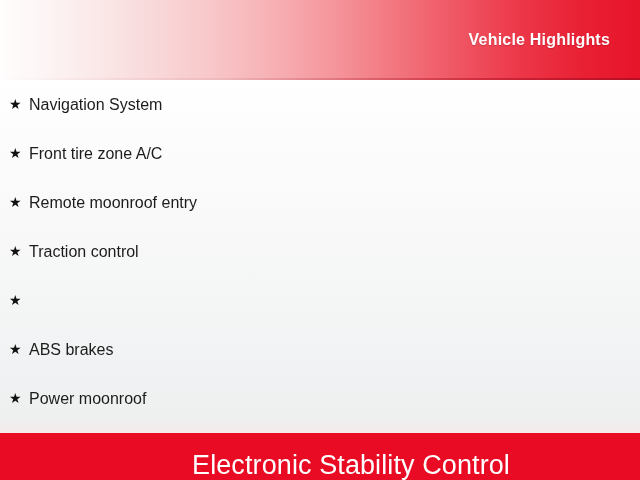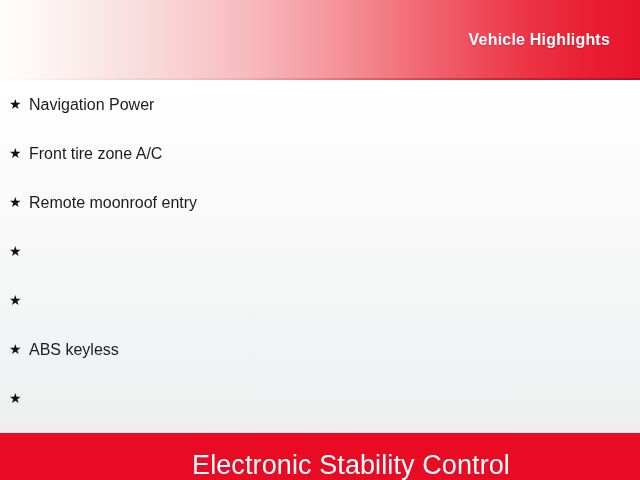--- a/index.html
+++ b/index.html
@@ -156,42 +156,44 @@
 <div id="slide">
 
   <div class="header-band"></div>
   <div class="header-underline"></div>
   <div class="header-title">Vehicle Highlights</div>
 
   <div class="content-area">
     <ul class="feature-list" id="feature-list">
         <li class="feature-item">
           <span class="bullet-star">★</span>
-          <span class="feature-label">Navigation Power</span>
+          <span class="feature-label">Navigation System</span>
         </li>
         <li class="feature-item">
           <span class="bullet-star">★</span>
           <span class="feature-label">Front tire zone A/C</span>
         </li>
         <li class="feature-item">
           <span class="bullet-star">★</span>
           <span class="feature-label">Remote moonroof entry</span>
         </li>
         <li class="feature-item">
           <span class="bullet-star">★</span>
-        </li>
-        <li class="feature-item">
-          <span class="bullet-star">★</span>
-        </li>
-        <li class="feature-item">
-          <span class="bullet-star">★</span>
-          <span class="feature-label">ABS keyless</span>
-        </li>
-        <li class="feature-item">
-          <span class="bullet-star">★</span>
+          <span class="feature-label">Traction control</span>
+        </li>
+        <li class="feature-item">
+          <span class="bullet-star">★</span>
+        </li>
+        <li class="feature-item">
+          <span class="bullet-star">★</span>
+          <span class="feature-label">ABS brakes</span>
+        </li>
+        <li class="feature-item">
+          <span class="bullet-star">★</span>
+          <span class="feature-label">Power moonroof</span>
         </li>
       </ul>
   </div>
 
   <div class="footer-band">
     <div class="footer-title">Electronic Stability Control</div>
   </div>
 
 </div>
 

